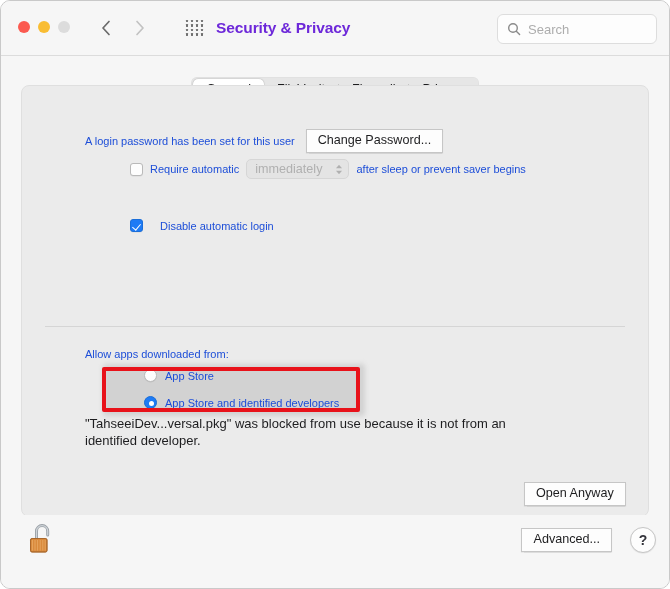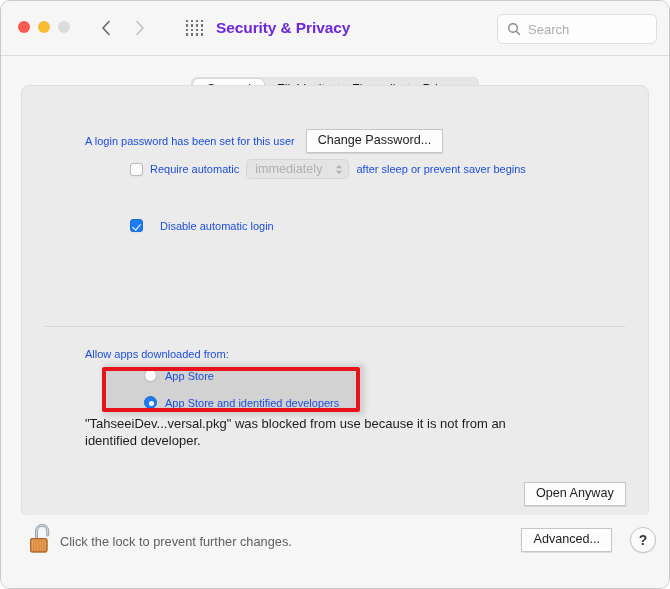--- a/index.html
+++ b/index.html
@@ -523,21 +523,20 @@
           <line x1="12.0" y1="22.0" x2="12.0" y2="32.6"></line>
           <line x1="14.6" y1="22.0" x2="14.6" y2="32.6"></line>
           <line x1="17.2" y1="22.0" x2="17.2" y2="32.6"></line>
           <line x1="19.8" y1="22.0" x2="19.8" y2="32.6"></line>
           <line x1="22.2" y1="22.0" x2="22.2" y2="32.6"></line>
         </g>
         <rect x="7.5" y="20.5" width="16.5" height="13.5" rx="1.6" fill="none" stroke="#a8672a" stroke-width="0.9"></rect>
       </svg>
     </div>
 
-    <div id="lock-caption">Click the lock to prevent further changes.</div>
 
     <button class="btn" id="advanced-btn">Advanced...</button>
 
     <div id="help-btn">
       <span>?</span>
     </div>
   </div>
 </div>
 
 </body></html>

